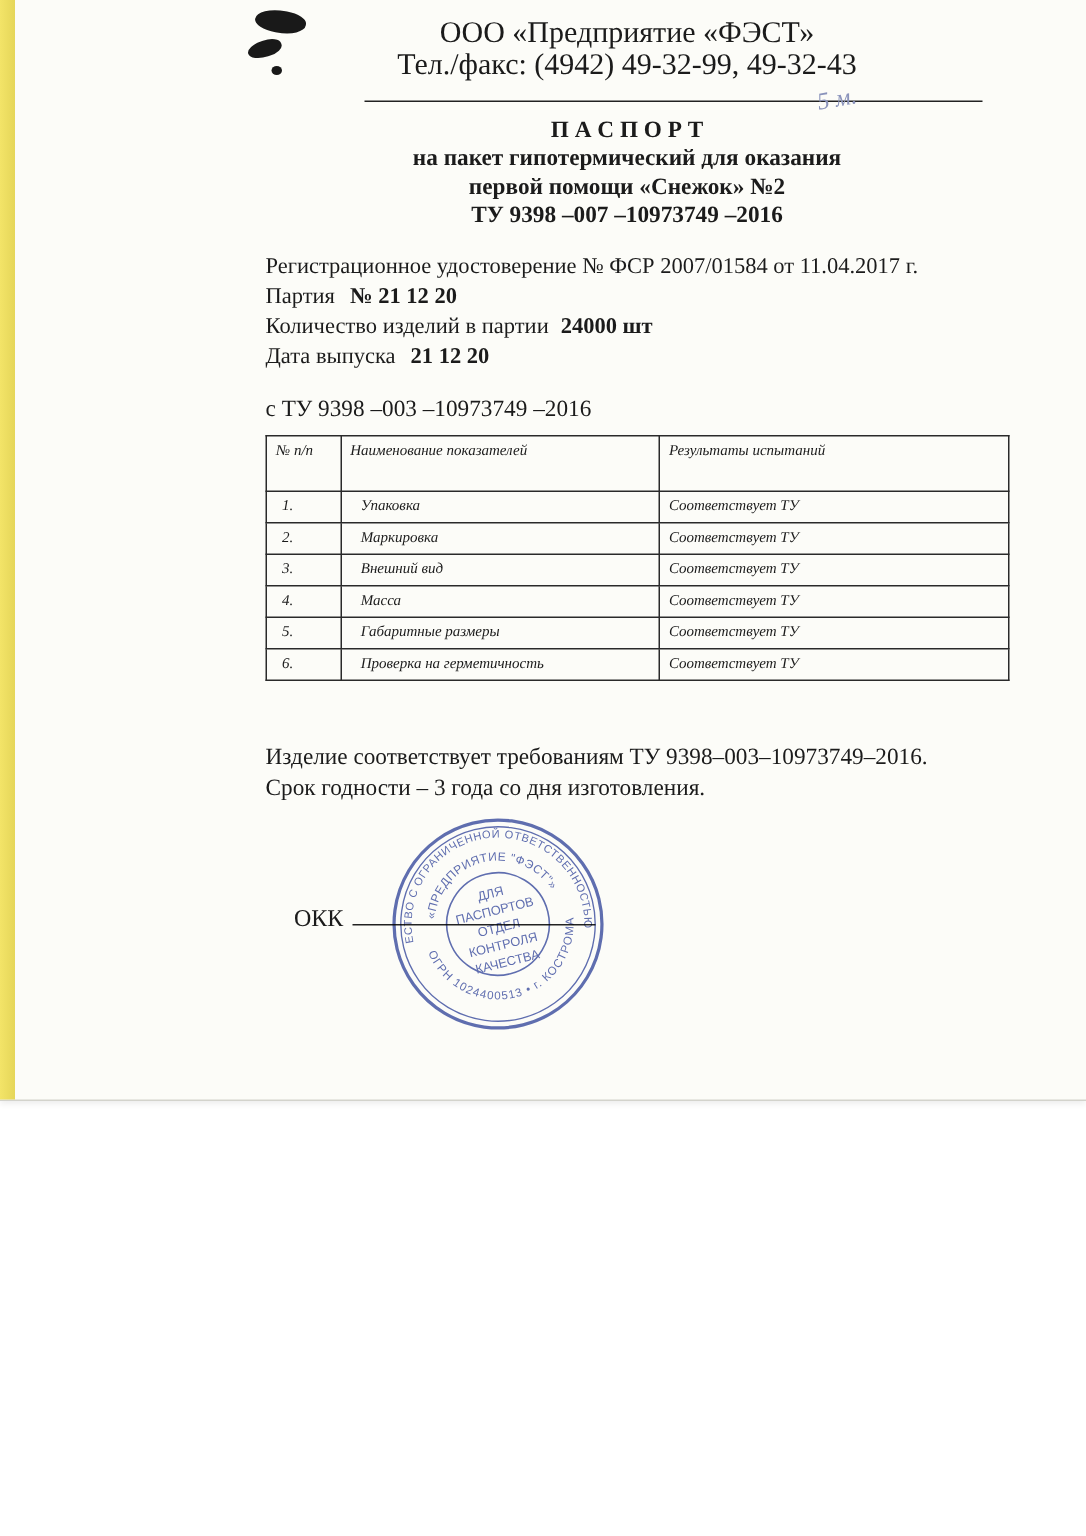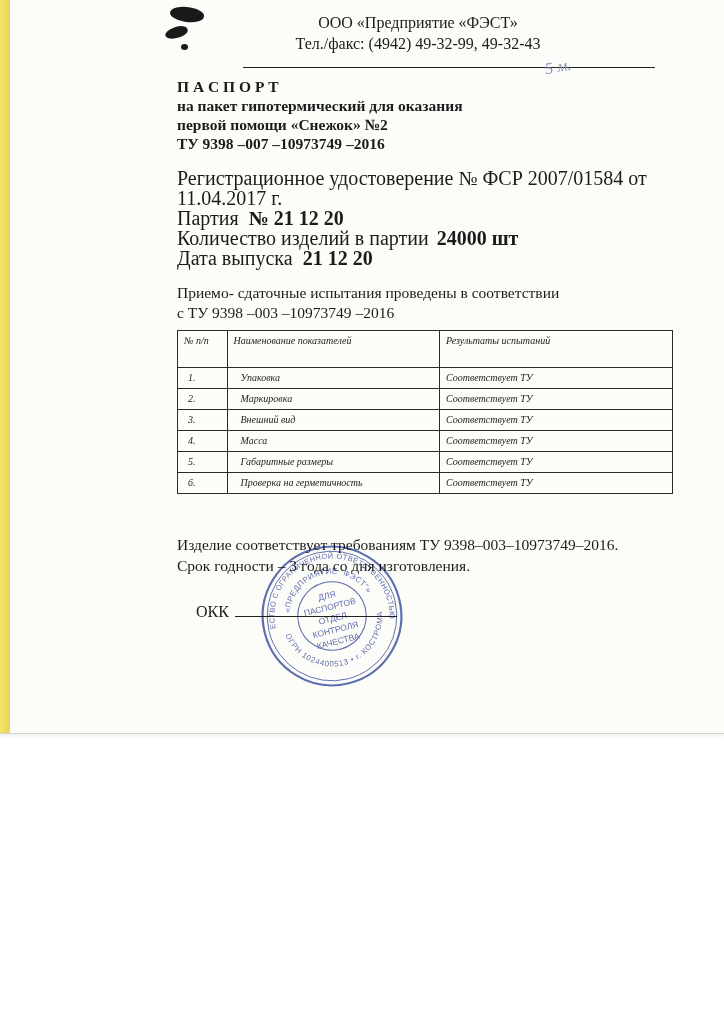--- a/index.html
+++ b/index.html
@@ -19,24 +19,24 @@
   }
   .scan-blob { position:absolute; background:#191919; z-index:5; }
   .blob1 { left:170px; top:7px;  width:34px; height:15px; border-radius:58% 42% 55% 45%; transform:rotate(10deg); }
   .blob2 { left:165px; top:27px; width:23px; height:11px; border-radius:50% 50% 45% 55%; transform:rotate(-18deg); }
   .blob3 { left:181px; top:44px; width:7px;  height:6px;  border-radius:50%; }
   .handwritten {
     position:absolute; left:545px; top:58px; z-index:3;
     color:#8a93bb; font-style:italic; font-size:16px; transform:rotate(-10deg);
   }
   .content { position:absolute; left:177px; top:12px; width:482px; z-index:1; }
-  .center-block { text-align:center; font-size:16px; line-height:21px; }
+  .center-block { text-align:center; font-size:20px; line-height:21px; }
   .rule { border:none; border-top:1.6px solid #222; margin:13px 0 0 66px; width:412px; }
-  .title-block { font-weight:bold; font-size:15.5px; line-height:19px; margin-top:9px; }
-  .details { font-size:20px; line-height:20px; margin-top:15px; }
+  .title-block { text-align:center; font-weight:bold; font-size:15.5px; line-height:19px; margin-top:9px; }
+  .details { font-size:15px; line-height:20px; margin-top:15px; }
   .details p, .tests p, .conformity p { margin:0; }
   .v  { font-weight:bold; margin-left:10px; }
   .v2 { font-weight:bold; margin-left:8px; }
   .tests { margin-top:15px; font-size:15.5px; line-height:20px; }
   table.results {
     border-collapse:collapse; margin-top:7px; width:496px;
     font-size:10px; line-height:18px;font-style:italic;
   }
   .results th, .results td {
     border:1px solid #2a2a2a; padding:1px 6px; text-align:left;
@@ -83,21 +83,20 @@
     </div>
 
     <div class="details">
       <p>Регистрационное удостоверение № ФСР 2007/01584 от 11.04.2017 г.</p>
       <p><span>Партия</span><span class="v">№ 21 12 20</span></p>
       <p><span>Количество изделий в партии</span><span class="v2">24000 шт</span></p>
       <p><span>Дата выпуска</span><span class="v">21 12 20</span></p>
     </div>
 
     <div class="tests">
-      <p>Приемо- сдаточные испытания проведены в соответствии</p>
       <p>с ТУ 9398 –003 –10973749 –2016</p>
     </div>
 
     <table class="results">
       <colgroup>
           <col style="width:48px">
           <col style="width:206px">
           <col style="width:226px">
         </colgroup>
       <thead>

